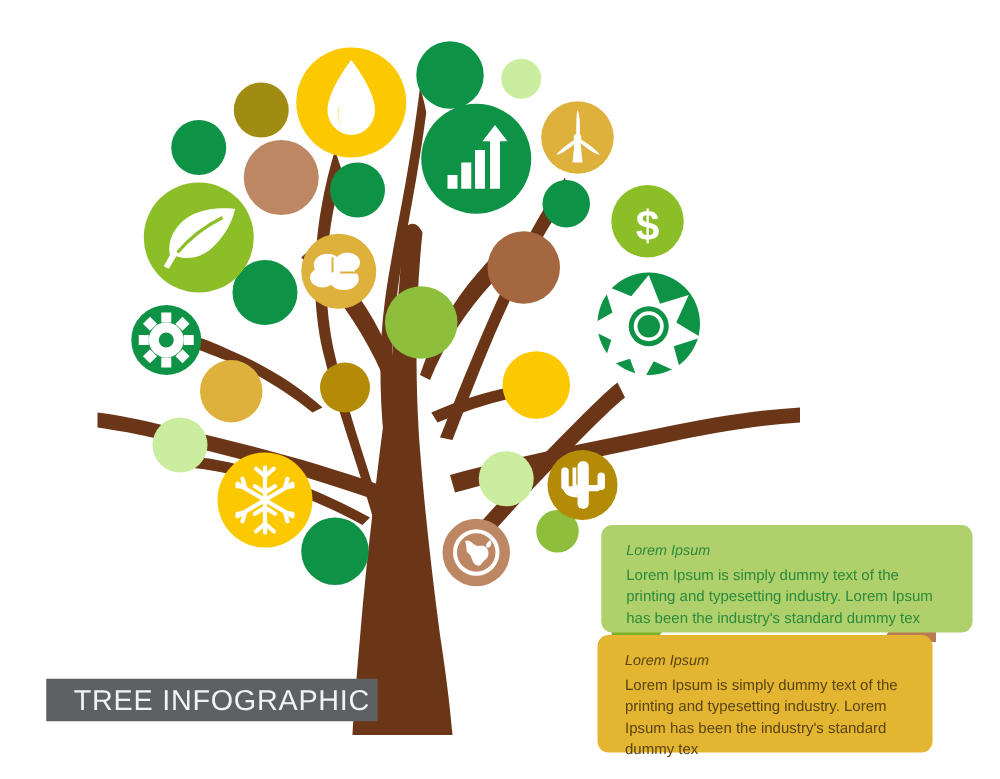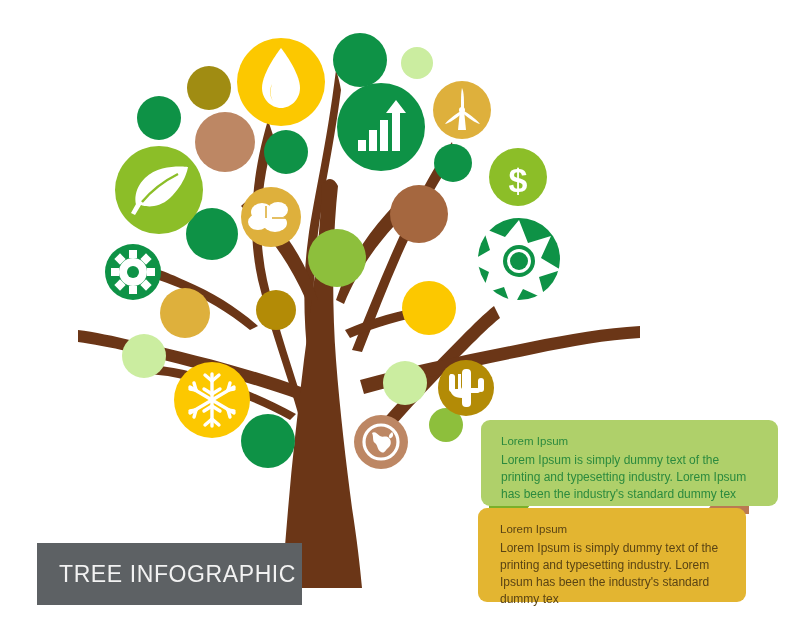--- a/index.html
+++ b/index.html
@@ -24,21 +24,21 @@
     width: 800px;
     height: 623px;
   }
 
   
   .title-ribbon {
     position: absolute;
     left: 37px;
     top: 543px;
     width: 265px;
-    height: 62px;
+    height: 34px;
     background: #5d6164;
     display: flex;
     align-items: center;
     z-index: 5;
   }
   .title-ribbon .title-text {
     color: #f2f2f2;
     font-size: 23px;
     letter-spacing: 0.6px;
     padding-left: 22px;
@@ -67,20 +67,21 @@
     width: 268px;
     height: 94px;
     background: #e3b531;
     padding: 14px 20px 10px 22px;
   }
   .callout .c-title {
     font-size: 11.5px;
     font-weight: 400;
     margin: 0 0 2px 0;
     line-height: 1.35;
+    font-style: italic;
   }
   .callout .c-body {
     font-size: 12px;
     line-height: 1.42;
     margin: 0;
   }
   .callout-green .c-title { color: #2b8a3e; }
   .callout-green .c-body  { color: #2b8a3e; }
   .callout-gold .c-title  { color: #5a4414; }
   .callout-gold .c-body   { color: #5a4414; }

